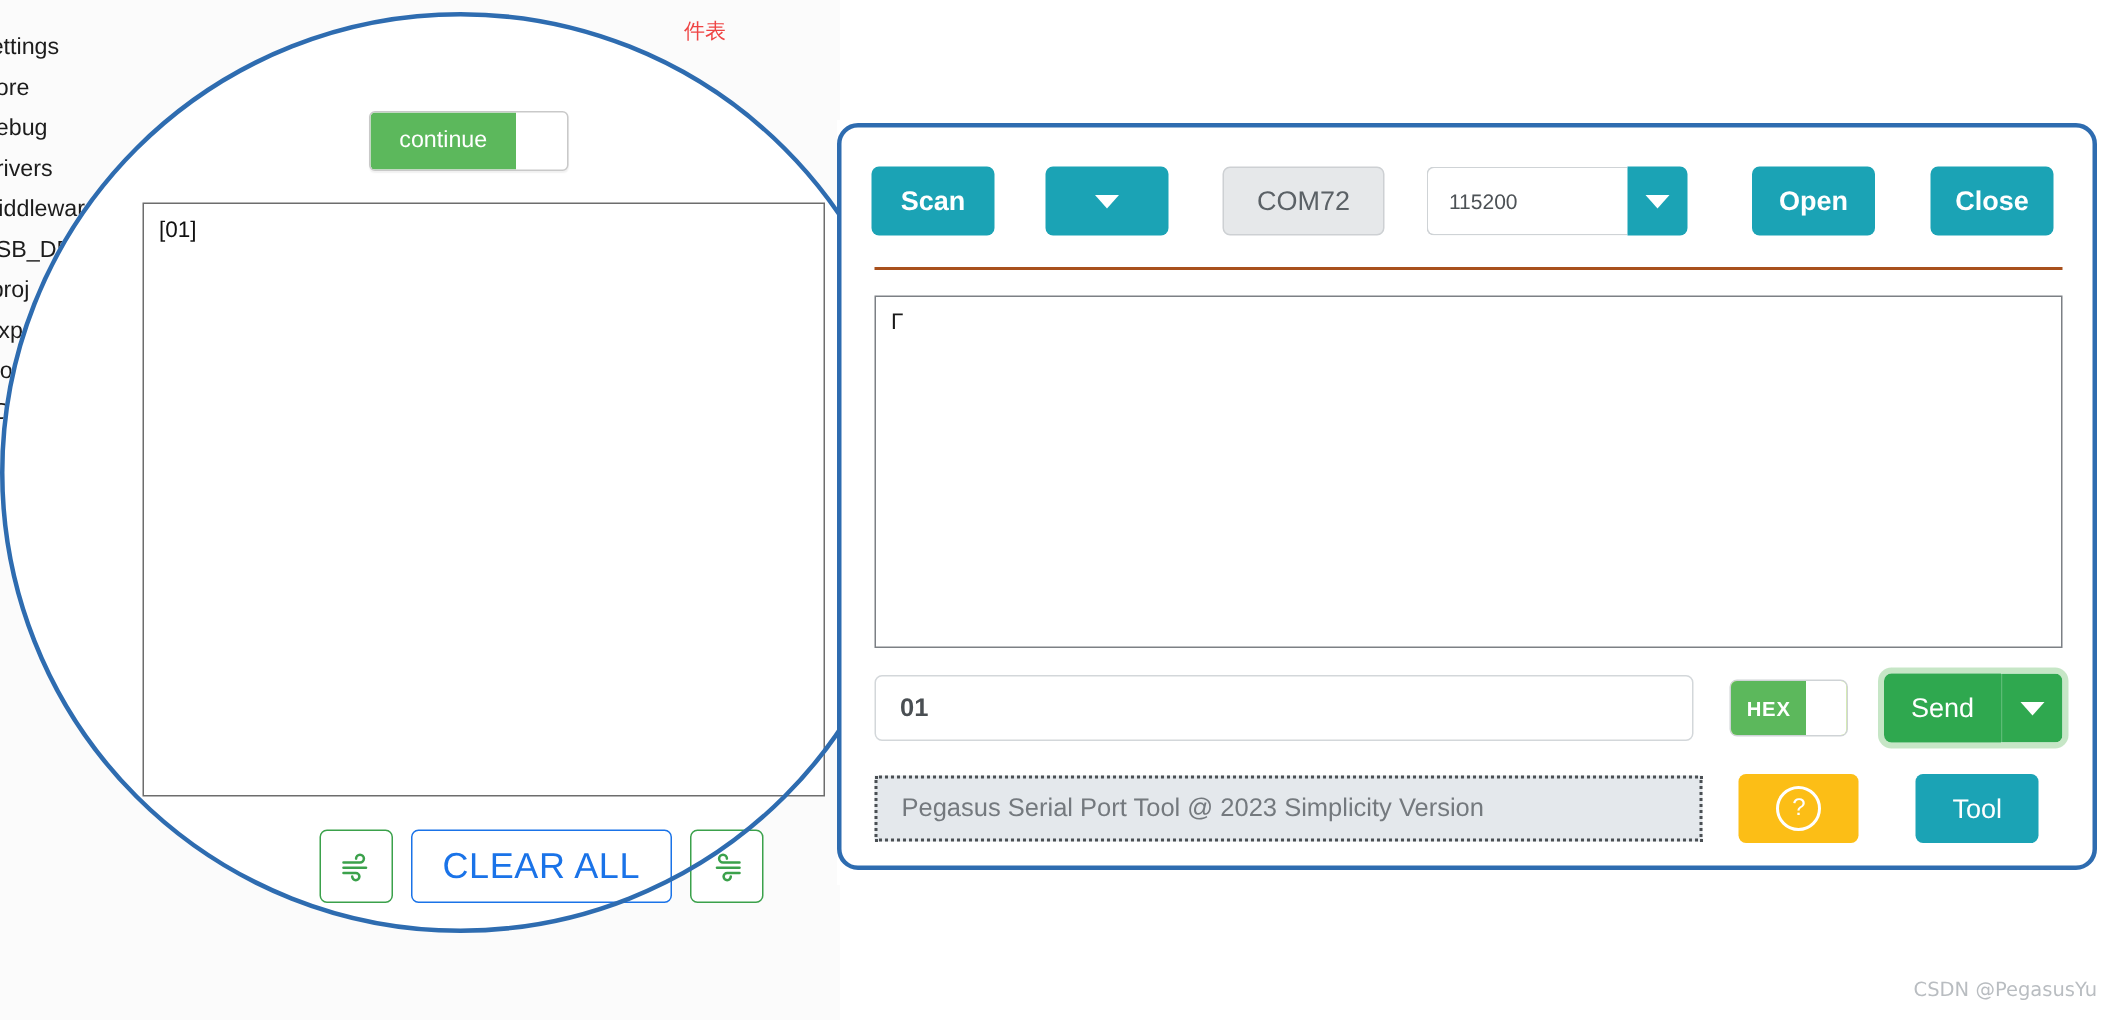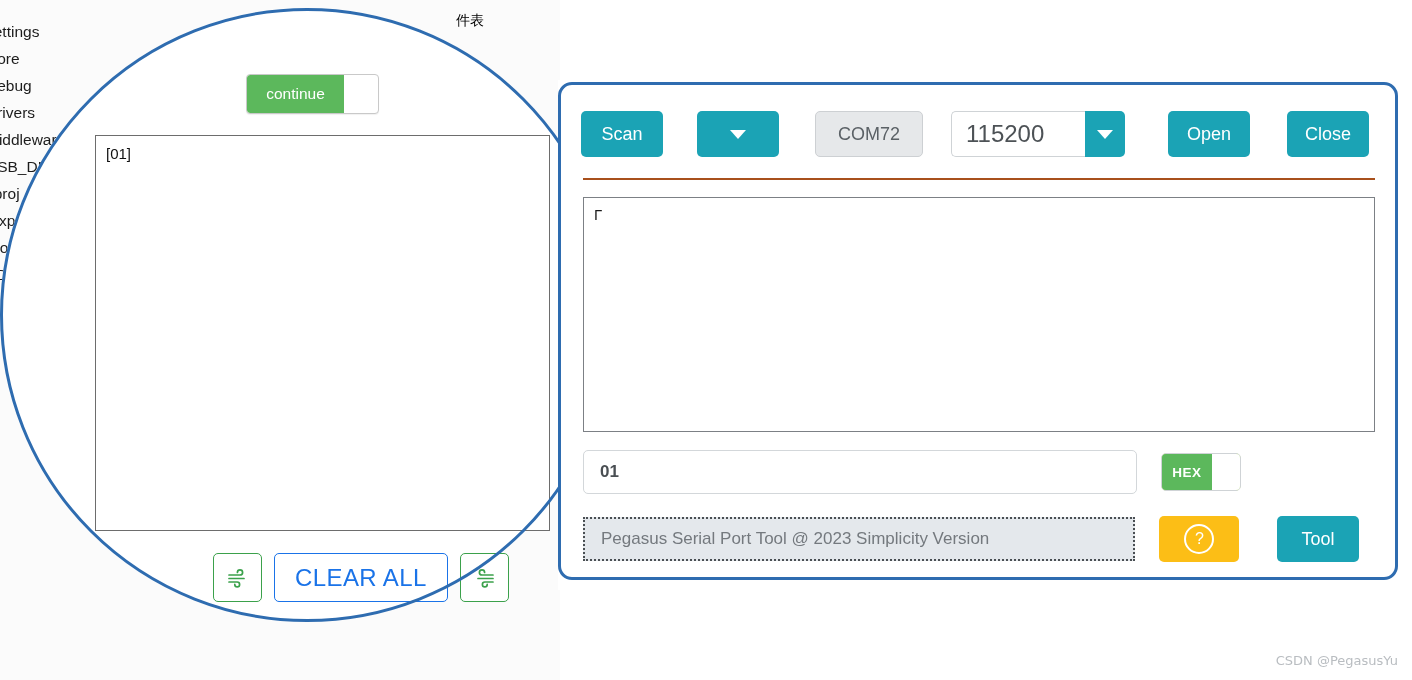--- a/index.html
+++ b/index.html
@@ -41,21 +41,21 @@
     height: 27px;
     white-space: nowrap;
     overflow: hidden;
     font-family: "Liberation Sans", sans-serif;
   }
   .cn-label {
     position: absolute;
     left: 456px;
     top: 12px;
     font-size: 14px;
-    color: #000000;
+    color: #ef4444;
     white-space: nowrap;
     font-family: "DejaVu Sans", sans-serif;
     z-index: 2;
   }
 
   
   .circle-fill {
     position: absolute;
     left: 0px;
     top: 8px;
@@ -211,20 +211,21 @@
     color: #ffffff;
     font-size: 18px;
     height: 46px;
     display: flex;
     align-items: center;
     justify-content: center;
     font-family: "Liberation Sans", sans-serif;
     box-sizing: border-box;
     cursor: pointer;
     padding: 16px;
+    font-weight: bold;
   }
   .btn-scan   { width: 82px; }
   .btn-caret  { width: 82px; margin-left: 34px; }
   .btn-open   { width: 82px; }
   .btn-close  { width: 82px; margin-left: 37px; }
   .caret {
     width: 0; height: 0;
     border-left: 8px solid transparent;
     border-right: 8px solid transparent;
     border-top: 9px solid #ffffff;
@@ -250,21 +251,21 @@
     height: 46px;
   }
   .baud-input {
     width: 134px;
     height: 46px;
     border: 1px solid #cfd3d6;
     border-right: none;
     border-radius: 5px 0 0 5px;
     box-sizing: border-box;
     background: #ffffff;
-    font-size: 24px;
+    font-size: 14px;
     color: #4d5256;
     padding-left: 14px;
     outline: none;
     font-family: "Liberation Sans", sans-serif;
   }
   .baud-caret {
     width: 40px;
     height: 46px;
     background: #1ba3b5;
     border-radius: 0 5px 5px 0;
@@ -530,20 +531,26 @@
       <div class="recv-area">Γ</div>
 
       <div class="send-row">
         <input class="send-input" type="text" value="01" style="">
 
         <div class="hex-toggle">
           <div class="hex-on">HEX</div>
           <div class="hex-knob"></div>
         </div>
 
+        <div class="send-group">
+          <div class="send-main">Send</div>
+          <div class="send-caret">
+            <span class="caret"></span>
+          </div>
+        </div>
       </div>
 
       <div class="bottom-row">
         <div class="status-bar">Pegasus Serial Port Tool @ 2023 Simplicity Version</div>
 
         <div class="help-btn">
           <span class="qmark">?</span>
         </div>
 
         <div class="exit-btn">Tool</div>

